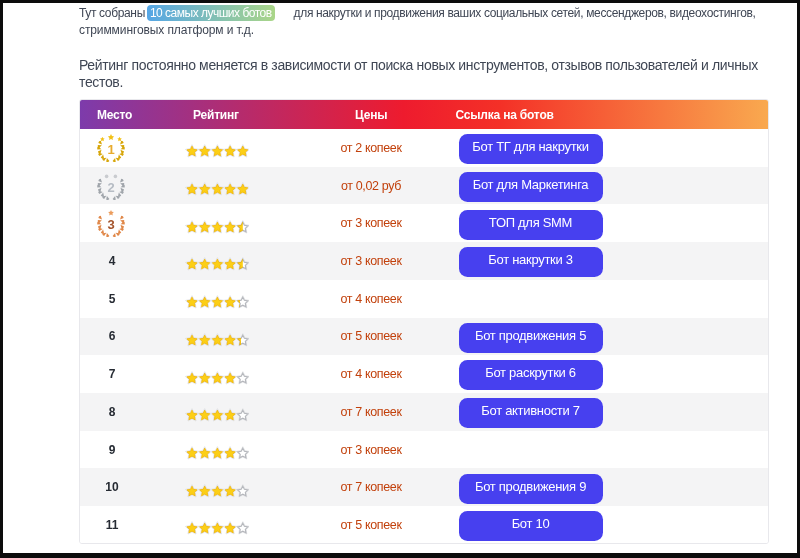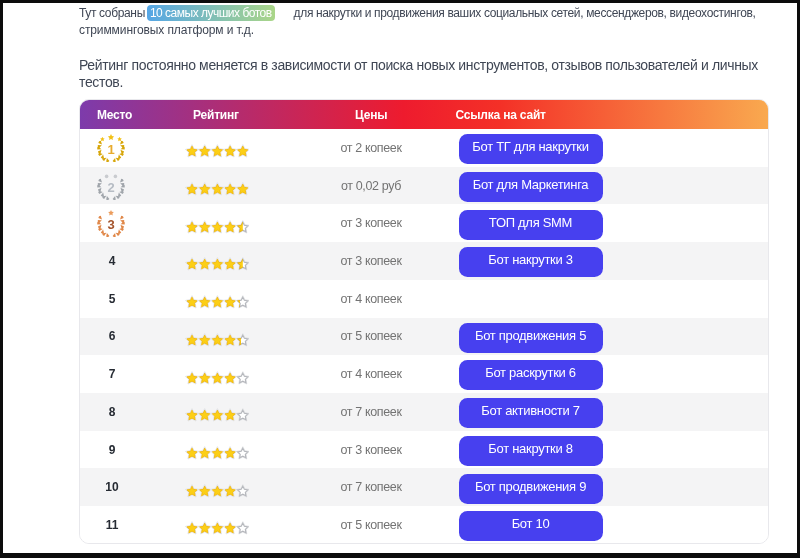--- a/index.html
+++ b/index.html
@@ -3,41 +3,41 @@
 <style>
 * { margin:0; padding:0; box-sizing:border-box; }
 html,body { width:800px; height:558px; background:#fff; font-family:"Liberation Sans", sans-serif; overflow:hidden; }
 .frame { position:absolute; left:0; top:0; width:800px; height:558px;
   border:3px solid #0c0c0c; border-bottom-width:5px; pointer-events:none; z-index:10; }
 .t1 { position:absolute; left:79px; top:5.2px; width:710px; font-size:12px; line-height:16.5px; color:#3f4654; letter-spacing:-0.35px; }
 .badge { display:inline-block; margin-left:-1px; margin-right:16px; background:linear-gradient(90deg,#55a6e6,#aad688); color:#fff;
   border-radius:4px; padding:0.5px 3px; letter-spacing:-0.5px; line-height:14.8px; vertical-align:0.5px; white-space:nowrap; }
 .t2 { position:absolute; left:79px; top:57.3px; width:710px; font-size:14px; line-height:16.5px; color:#3f4654; letter-spacing:-0.35px; }
 .card { position:absolute; left:79px; top:99px; width:690px; height:445px;
-  border:1px solid #e8e8ec; border-radius:10px; overflow:hidden; background:#fff; }
+  border:1px solid #e8e8ec; border-radius:3px; overflow:hidden; background:#fff; }
 .hdr { position:relative; height:29px; background:linear-gradient(90deg,#7d3bab 0%,#ee1b2e 47%,#f43027 61%,#f9a94f 100%);
   color:#fff; font-size:12px; font-weight:bold; letter-spacing:-0.2px; }
 .hdr span { position:absolute; top:50%; transform:translateY(-50%); }
 .row { position:relative; height:37.73px; }
 .num { position:absolute; left:2px; width:60px; text-align:center; top:50%; transform:translateY(-50%);
   font-size:12px; font-weight:bold; color:#262b33; }
 .price { position:absolute; left:226px; width:130px; text-align:center; top:50%; transform:translateY(-50%);
-  font-size:12.5px; color:#737373; letter-spacing:-0.35px; }
+  font-size:12.5px; color:#c2410c; letter-spacing:-0.35px; }
 .btn { position:absolute; left:378.5px; width:144px; height:30px; top:50%; margin-top:-13.7px;
   background:#4740ef; border-radius:8.5px; color:#fff; font-size:13px; letter-spacing:-0.3px; text-align:center; line-height:25px; }
 </style></head>
 <body>
 <div class="t1">Тут собраны <span class="badge">10 самых лучших ботов</span> для накрутки и продвижения ваших социальных сетей, мессенджеров, видеохостингов,<br><span style="letter-spacing:-0.1px">стримминговых платформ и т.д.</span></div>
 <div class="t2">Рейтинг постоянно меняется в зависимости от поиска новых инструментов, отзывов пользователей и личных тестов.</div>
 <div class="card">
 <div class="hdr">
       <span style="left:17px">Место</span>
       <span style="left:113px">Рейтинг</span>
       <span style="left:275px">Цены</span>
-      <span style="left:375.5px">Ссылка на сайт</span>
+      <span style="left:375.5px">Ссылка на ботов</span>
     </div>
 <div class="row" style="background:#ffffff">
 <svg width="30" height="28" viewBox="0 0 30 28" style="position:absolute;left:16px;top:50%;margin-top:-14px">
         <path d="M15.00,0.10 L15.97,2.07 L18.14,2.38 L16.57,3.91 L16.94,6.07 L15.00,5.05 L13.06,6.07 L13.43,3.91 L11.86,2.38 L14.03,2.07 Z" fill="#f2c118"></path>
         <path d="M6.40,2.80 L7.11,4.23 L8.68,4.46 L7.54,5.57 L7.81,7.14 L6.40,6.40 L4.99,7.14 L5.26,5.57 L4.12,4.46 L5.69,4.23 Z" fill="#f2c118"></path>
         <path d="M23.60,2.80 L24.31,4.23 L25.88,4.46 L24.74,5.57 L25.01,7.14 L23.60,6.40 L22.19,7.14 L22.46,5.57 L21.32,4.46 L22.89,4.23 Z" fill="#f2c118"></path>
         <g>
           <path d="M5.8,11.2 L3.1,14.1 L1.8,12.9 L1.8,11.1 Z" fill="#d7a60a"></path>
           <path d="M6.0,10.6 L2.3,8.9 L3.1,7.3 L4.8,6.8 Z" fill="#d7a60a"></path>
           <path d="M5.5,15.8 L4.4,19.7 L2.7,19.2 L1.9,17.6 Z" fill="#d7a60a"></path>
@@ -279,21 +279,20 @@
         <path d="M19.70,0.70 L21.76,4.67 L26.17,5.40 L23.03,8.58 L23.70,13.00 L19.70,11.00 L15.70,13.00 L16.37,8.58 L13.23,5.40 L17.64,4.67 Z" fill="#ffffff" stroke="#d7d8db" stroke-width="0.7"></path>
         <path d="M19.70,2.15 L21.26,5.36 L24.79,5.85 L22.22,8.32 L22.84,11.83 L19.70,10.15 L16.56,11.83 L17.18,8.32 L14.61,5.85 L18.14,5.36 Z" fill="#fccf16" stroke="#edb308" stroke-width="0.8"></path>
         <path d="M32.40,0.70 L34.46,4.67 L38.87,5.40 L35.73,8.58 L36.40,13.00 L32.40,11.00 L28.40,13.00 L29.07,8.58 L25.93,5.40 L30.34,4.67 Z" fill="#ffffff" stroke="#d7d8db" stroke-width="0.7"></path>
         <path d="M32.40,2.15 L33.96,5.36 L37.49,5.85 L34.92,8.32 L35.54,11.83 L32.40,10.15 L29.26,11.83 L29.88,8.32 L27.31,5.85 L30.84,5.36 Z" fill="#fccf16" stroke="#edb308" stroke-width="0.8"></path>
         <path d="M45.10,0.70 L47.16,4.67 L51.57,5.40 L48.43,8.58 L49.10,13.00 L45.10,11.00 L41.10,13.00 L41.77,8.58 L38.63,5.40 L43.04,4.67 Z" fill="#ffffff" stroke="#d7d8db" stroke-width="0.7"></path>
         <path d="M45.10,2.15 L46.66,5.36 L50.19,5.85 L47.62,8.32 L48.24,11.83 L45.10,10.15 L41.96,11.83 L42.58,8.32 L40.01,5.85 L43.54,5.36 Z" fill="#fccf16" stroke="#edb308" stroke-width="0.8"></path>
         <path d="M57.80,0.70 L59.86,4.67 L64.27,5.40 L61.13,8.58 L61.80,13.00 L57.80,11.00 L53.80,13.00 L54.47,8.58 L51.33,5.40 L55.74,4.67 Z" fill="#ffffff" stroke="#d7d8db" stroke-width="0.7"></path>
         <path d="M57.80,2.15 L59.36,5.36 L62.89,5.85 L60.32,8.32 L60.94,11.83 L57.80,10.15 L54.66,11.83 L55.28,8.32 L52.71,5.85 L56.24,5.36 Z" fill="#ffffff" stroke="#b5b7bc" stroke-width="1.1"></path>
       </svg>
 <div class="price">от 3 копеек</div>
-<div class="btn">Бот накрутки 8</div>
 </div>
     <div class="row" style="background:#f4f4f5">
 <div class="num">10</div>
 <svg width="64" height="15" viewBox="0 0 64 15" style="position:absolute;left:104.5px;top:50%;margin-top:-3.65px">
         <path d="M7.00,0.70 L9.06,4.67 L13.47,5.40 L10.33,8.58 L11.00,13.00 L7.00,11.00 L3.00,13.00 L3.67,8.58 L0.53,5.40 L4.94,4.67 Z" fill="#ffffff" stroke="#d7d8db" stroke-width="0.7"></path>
         <path d="M7.00,2.15 L8.56,5.36 L12.09,5.85 L9.52,8.32 L10.14,11.83 L7.00,10.15 L3.86,11.83 L4.48,8.32 L1.91,5.85 L5.44,5.36 Z" fill="#fccf16" stroke="#edb308" stroke-width="0.8"></path>
         <path d="M19.70,0.70 L21.76,4.67 L26.17,5.40 L23.03,8.58 L23.70,13.00 L19.70,11.00 L15.70,13.00 L16.37,8.58 L13.23,5.40 L17.64,4.67 Z" fill="#ffffff" stroke="#d7d8db" stroke-width="0.7"></path>
         <path d="M19.70,2.15 L21.26,5.36 L24.79,5.85 L22.22,8.32 L22.84,11.83 L19.70,10.15 L16.56,11.83 L17.18,8.32 L14.61,5.85 L18.14,5.36 Z" fill="#fccf16" stroke="#edb308" stroke-width="0.8"></path>
         <path d="M32.40,0.70 L34.46,4.67 L38.87,5.40 L35.73,8.58 L36.40,13.00 L32.40,11.00 L28.40,13.00 L29.07,8.58 L25.93,5.40 L30.34,4.67 Z" fill="#ffffff" stroke="#d7d8db" stroke-width="0.7"></path>
         <path d="M32.40,2.15 L33.96,5.36 L37.49,5.85 L34.92,8.32 L35.54,11.83 L32.40,10.15 L29.26,11.83 L29.88,8.32 L27.31,5.85 L30.84,5.36 Z" fill="#fccf16" stroke="#edb308" stroke-width="0.8"></path>

